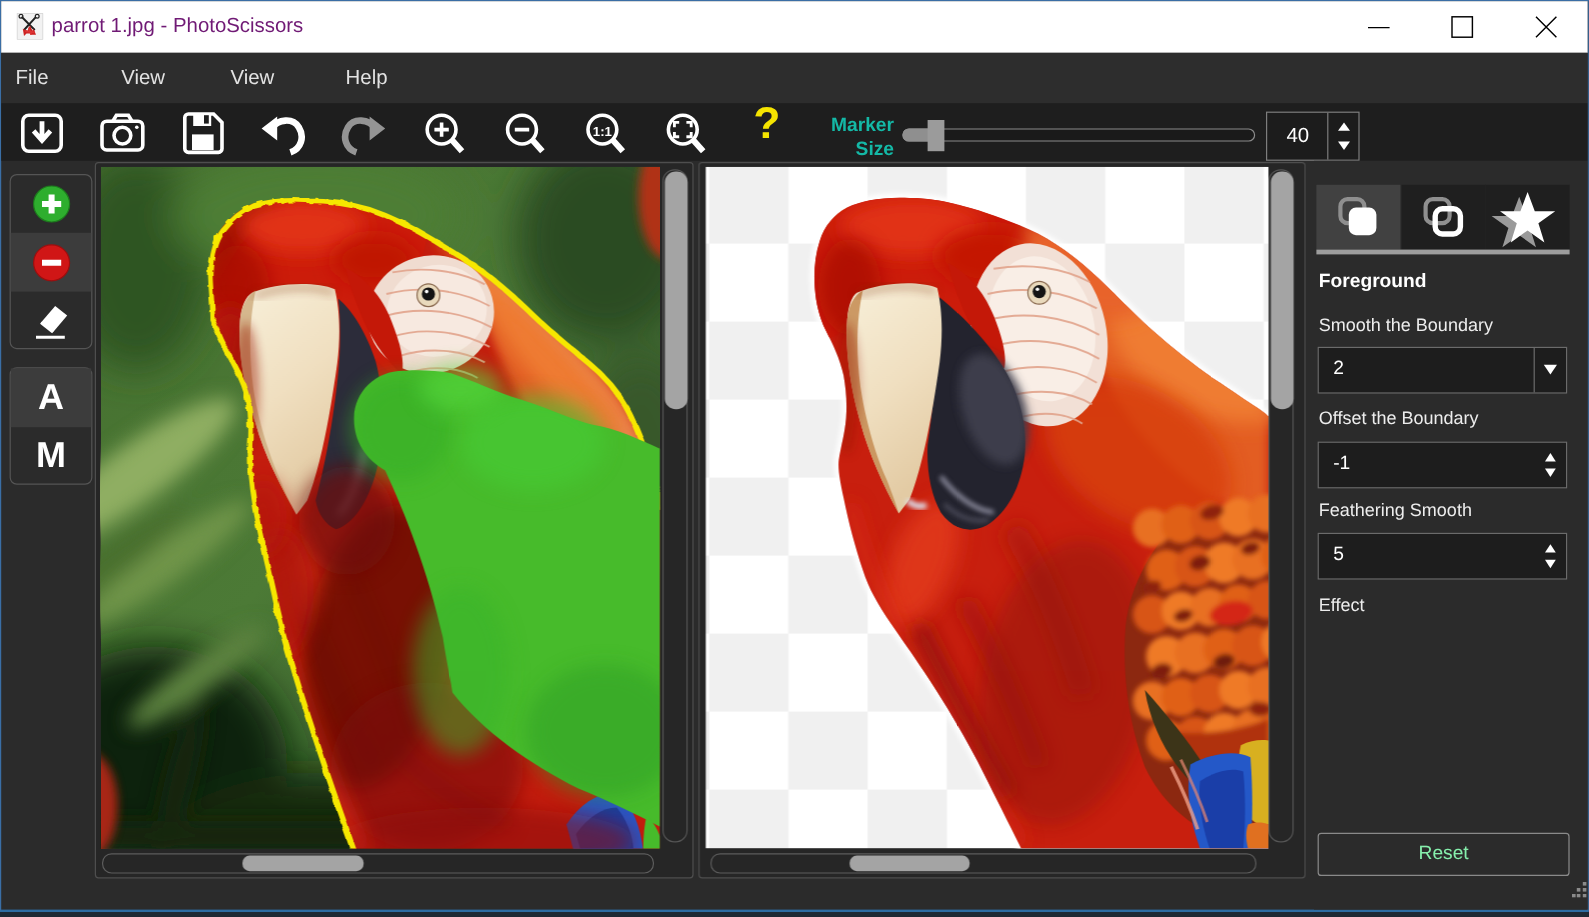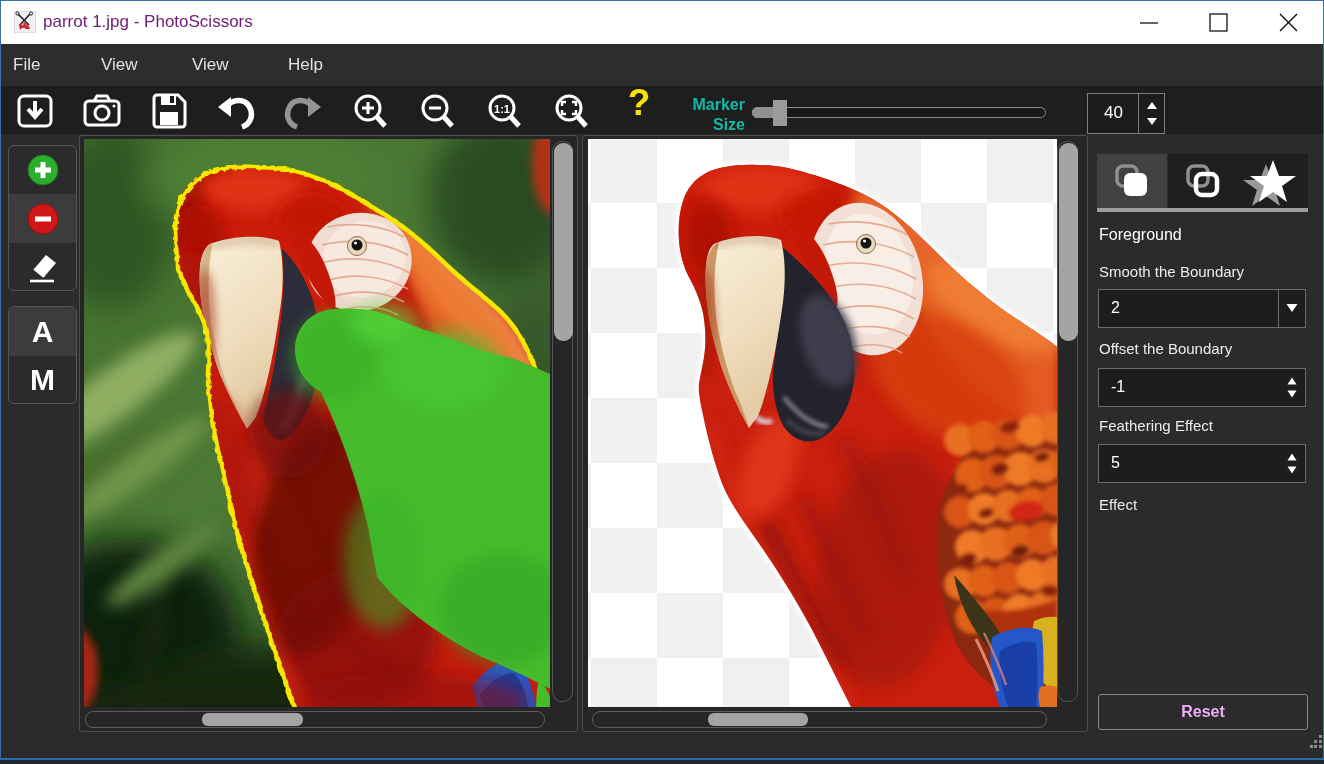--- a/index.html
+++ b/index.html
@@ -18,21 +18,21 @@
   
   #toolbar { position:absolute; left:0; top:85px; width:1322px; height:48px; background:#1e1e1e; }
   .ticon { position:absolute; top:6px; width:38px; height:38px; }
   #markerlbl { position:absolute; left:662px; top:94px; width:82px; text-align:right;
                font-size:16px; font-weight:bold; color:#14b8a6; line-height:20px; }
   #slider { position:absolute; left:751px; top:106px; width:294px; height:11px;
             border:1px solid #8a8a8a; border-radius:6px; background:#1a1a1a; }
   #sliderfill { position:absolute; left:751px; top:106px; width:25px; height:11px;
             border-radius:6px 0 0 6px; background:#8f8f8f; }
   #sliderhandle { position:absolute; left:772px; top:99px; width:14px; height:26px; background:#9b9b9b; }
-  #spin40 { position:absolute; left:1086px; top:92px; width:78px; height:41px;
+  #spin40 { position:absolute; left:1054px; top:92px; width:78px; height:41px;
             border:1px solid #7d7d7d; background:#1c1c1c; }
   #spin40 .val { position:absolute; left:0; top:9px; width:51px; text-align:center; color:#fff; font-size:17px; }
   #spin40 .arrows { position:absolute; right:0; top:0; width:26px; height:39px; border-left:1px solid #7d7d7d; }
   
   .toolgroup { position:absolute; left:7px; width:69px; border:1px solid #555; border-radius:6px; background:#2b2b2b; }
   .toolcell { position:relative; width:67px; display:flex; align-items:center; justify-content:center; }
   
   .viewer { position:absolute; top:134px; height:597px; border:1px solid #4e4e4e; border-radius:3px; background:#262626; }
   #viewL { left:78px;  width:499px; }
   #viewR { left:581px; width:506px; }
@@ -40,28 +40,28 @@
   .vthumb { position:absolute; width:19px; border-radius:9px; background:#a4a4a4; }
   .vtrack { position:absolute; width:21px; height:561px; top:140px; border:1px solid #565656; border-radius:10px; }
   .htrack { position:absolute; height:17px; border:1px solid #5c5c5c; border-radius:8px; }
   .hthumb { position:absolute; height:13px; border-radius:6px; background:#a4a4a4; }
   
   #side { position:absolute; left:1094px; top:133px; width:228px; height:624px; background:#2b2b2b; }
   .tabbar { position:absolute; left:2px; top:20px; width:211px; height:54px; }
   .tab { position:absolute; top:0; width:70px; height:54px; background:#1f1f1f; }
   .tabsel { background:#414141; }
   .tabline { position:absolute; left:2px; top:74px; width:211px; height:4px; background:#9d9d9d; }
-  .sideh { position:absolute; left:4px; font-size:16px; font-weight:normal; color:#fff; }
+  .sideh { position:absolute; left:4px; font-size:16px; font-weight:bold; color:#fff; }
   .sidelbl { position:absolute; left:4px; font-size:15px; color:#ededed; }
   .combo { position:absolute; left:3px; width:208px; height:39px; border:1px solid #6b6b6b; background:#1d1d1d; }
   .combo .txt { position:absolute; left:12px; top:9px; font-size:16px; color:#fff; }
   .combo .dd { position:absolute; right:0; top:0; width:27px; height:37px; border-left:1px solid #6b6b6b; }
   .spin .ar { position:absolute; right:3px; width:20px; height:12px; }
   #resetbtn { position:absolute; left:3px; top:560px; width:210px; height:36px; border:1px solid #8a8a8a;
-              border-radius:3px; background:#2b2b2b; color:#f0abfc; font-size:16px; text-align:center; line-height:34px;font-weight:bold; }
+              border-radius:3px; background:#2b2b2b; color:#86efac; font-size:16px; text-align:center; line-height:34px; }
 </style>
 </head>
 <body>
 <div id="win">
 
   <div id="titlebar">
     <svg id="appicon" viewBox="0 0 22 22">
       <rect x="0" y="0" width="22" height="22" fill="#f2f2f2" stroke="#c8c8c8" stroke-width="1"></rect>
       <path d="M4 3 L15 14 M16 3 L6 14" stroke="#222" stroke-width="1.6" fill="none"></path>
       <circle cx="3.5" cy="2.5" r="1.6" fill="none" stroke="#222" stroke-width="1"></circle>
@@ -479,21 +479,21 @@
     <div class="sidelbl" style="top:206px;">Offset the Boundary</div>
     <div class="combo spin" style="top:234px;">
       <div class="txt">-1</div>
       <svg class="ar" style="top:6px" width="20" height="12" viewBox="0 0 20 12">
           <path d="M10 2.5 l4.5 7 h-9 z" fill="#fff"></path>
         </svg>
       <svg class="ar" style="bottom:6px" width="20" height="12" viewBox="0 0 20 12">
           <path d="M10 9.5 l4.5 -7 h-9 z" fill="#fff"></path>
         </svg>
     </div>
-    <div class="sidelbl" style="top:283px;">Feathering Effect</div>
+    <div class="sidelbl" style="top:283px;">Feathering Smooth</div>
     <div class="combo spin" style="top:310px;">
       <div class="txt">5</div>
       <svg class="ar" style="top:6px" width="20" height="12" viewBox="0 0 20 12">
           <path d="M10 2.5 l4.5 7 h-9 z" fill="#fff"></path>
         </svg>
       <svg class="ar" style="bottom:6px" width="20" height="12" viewBox="0 0 20 12">
           <path d="M10 9.5 l4.5 -7 h-9 z" fill="#fff"></path>
         </svg>
     </div>
     <div class="sidelbl" style="top:362px;">Effect</div>

